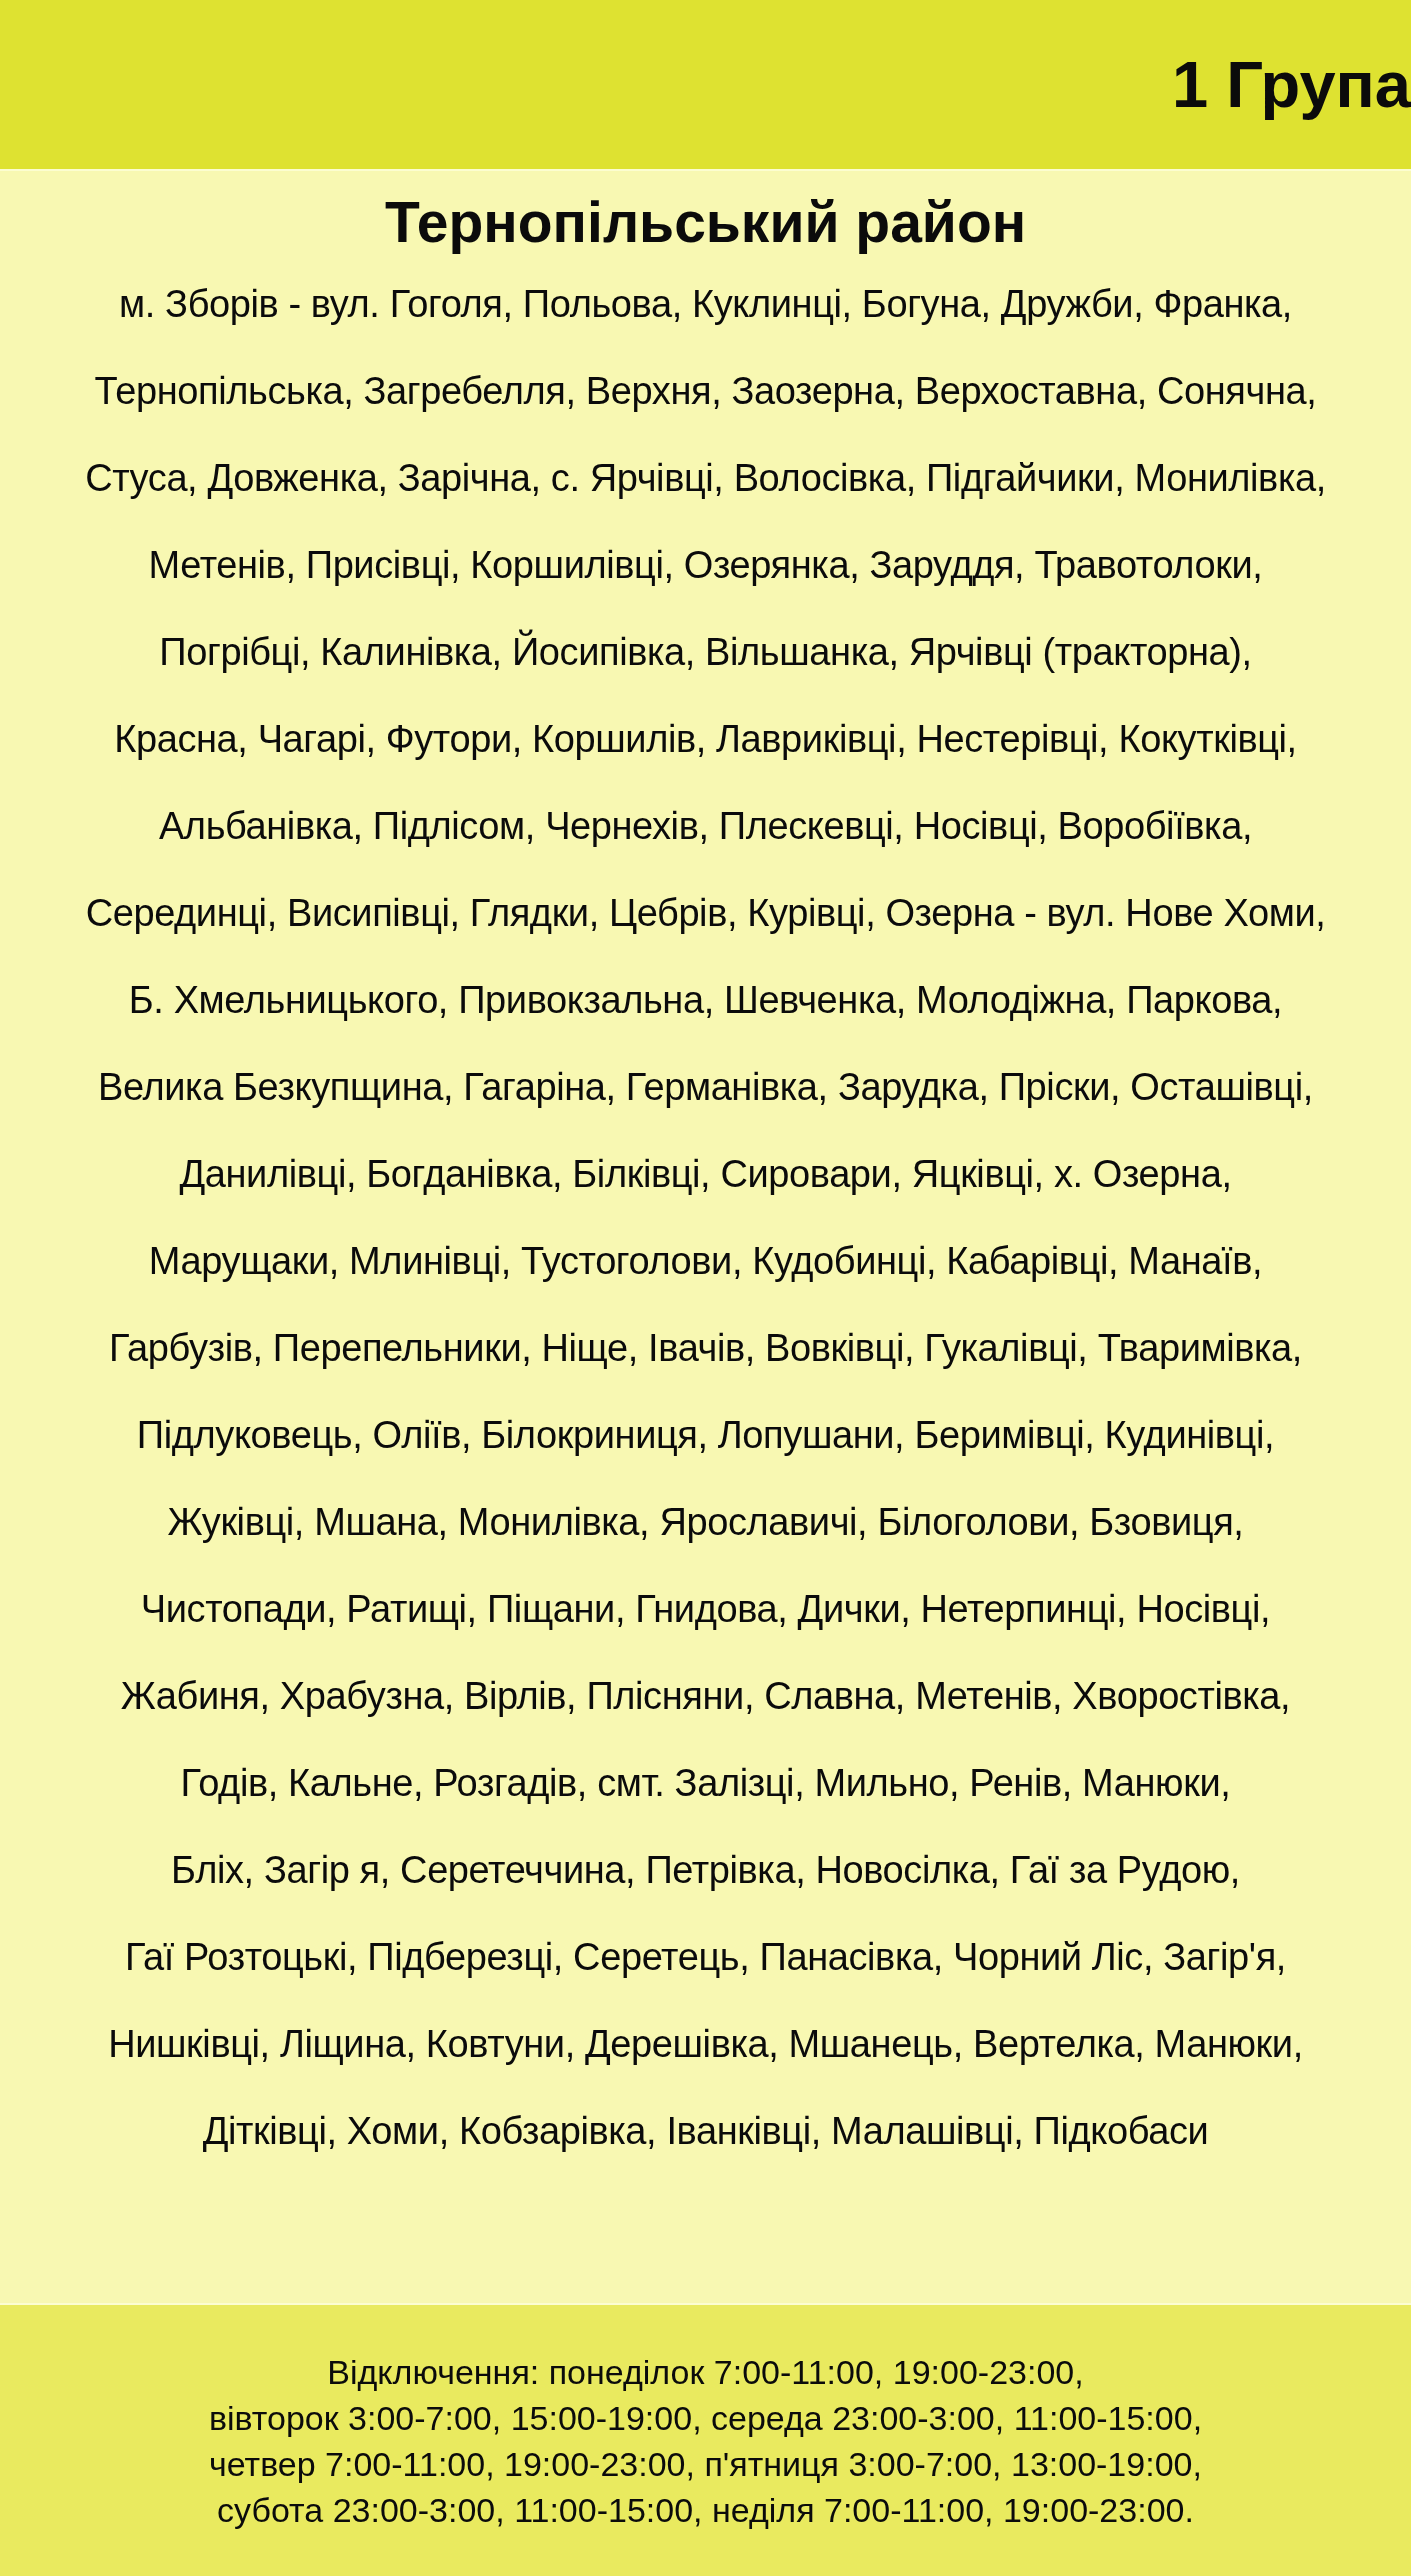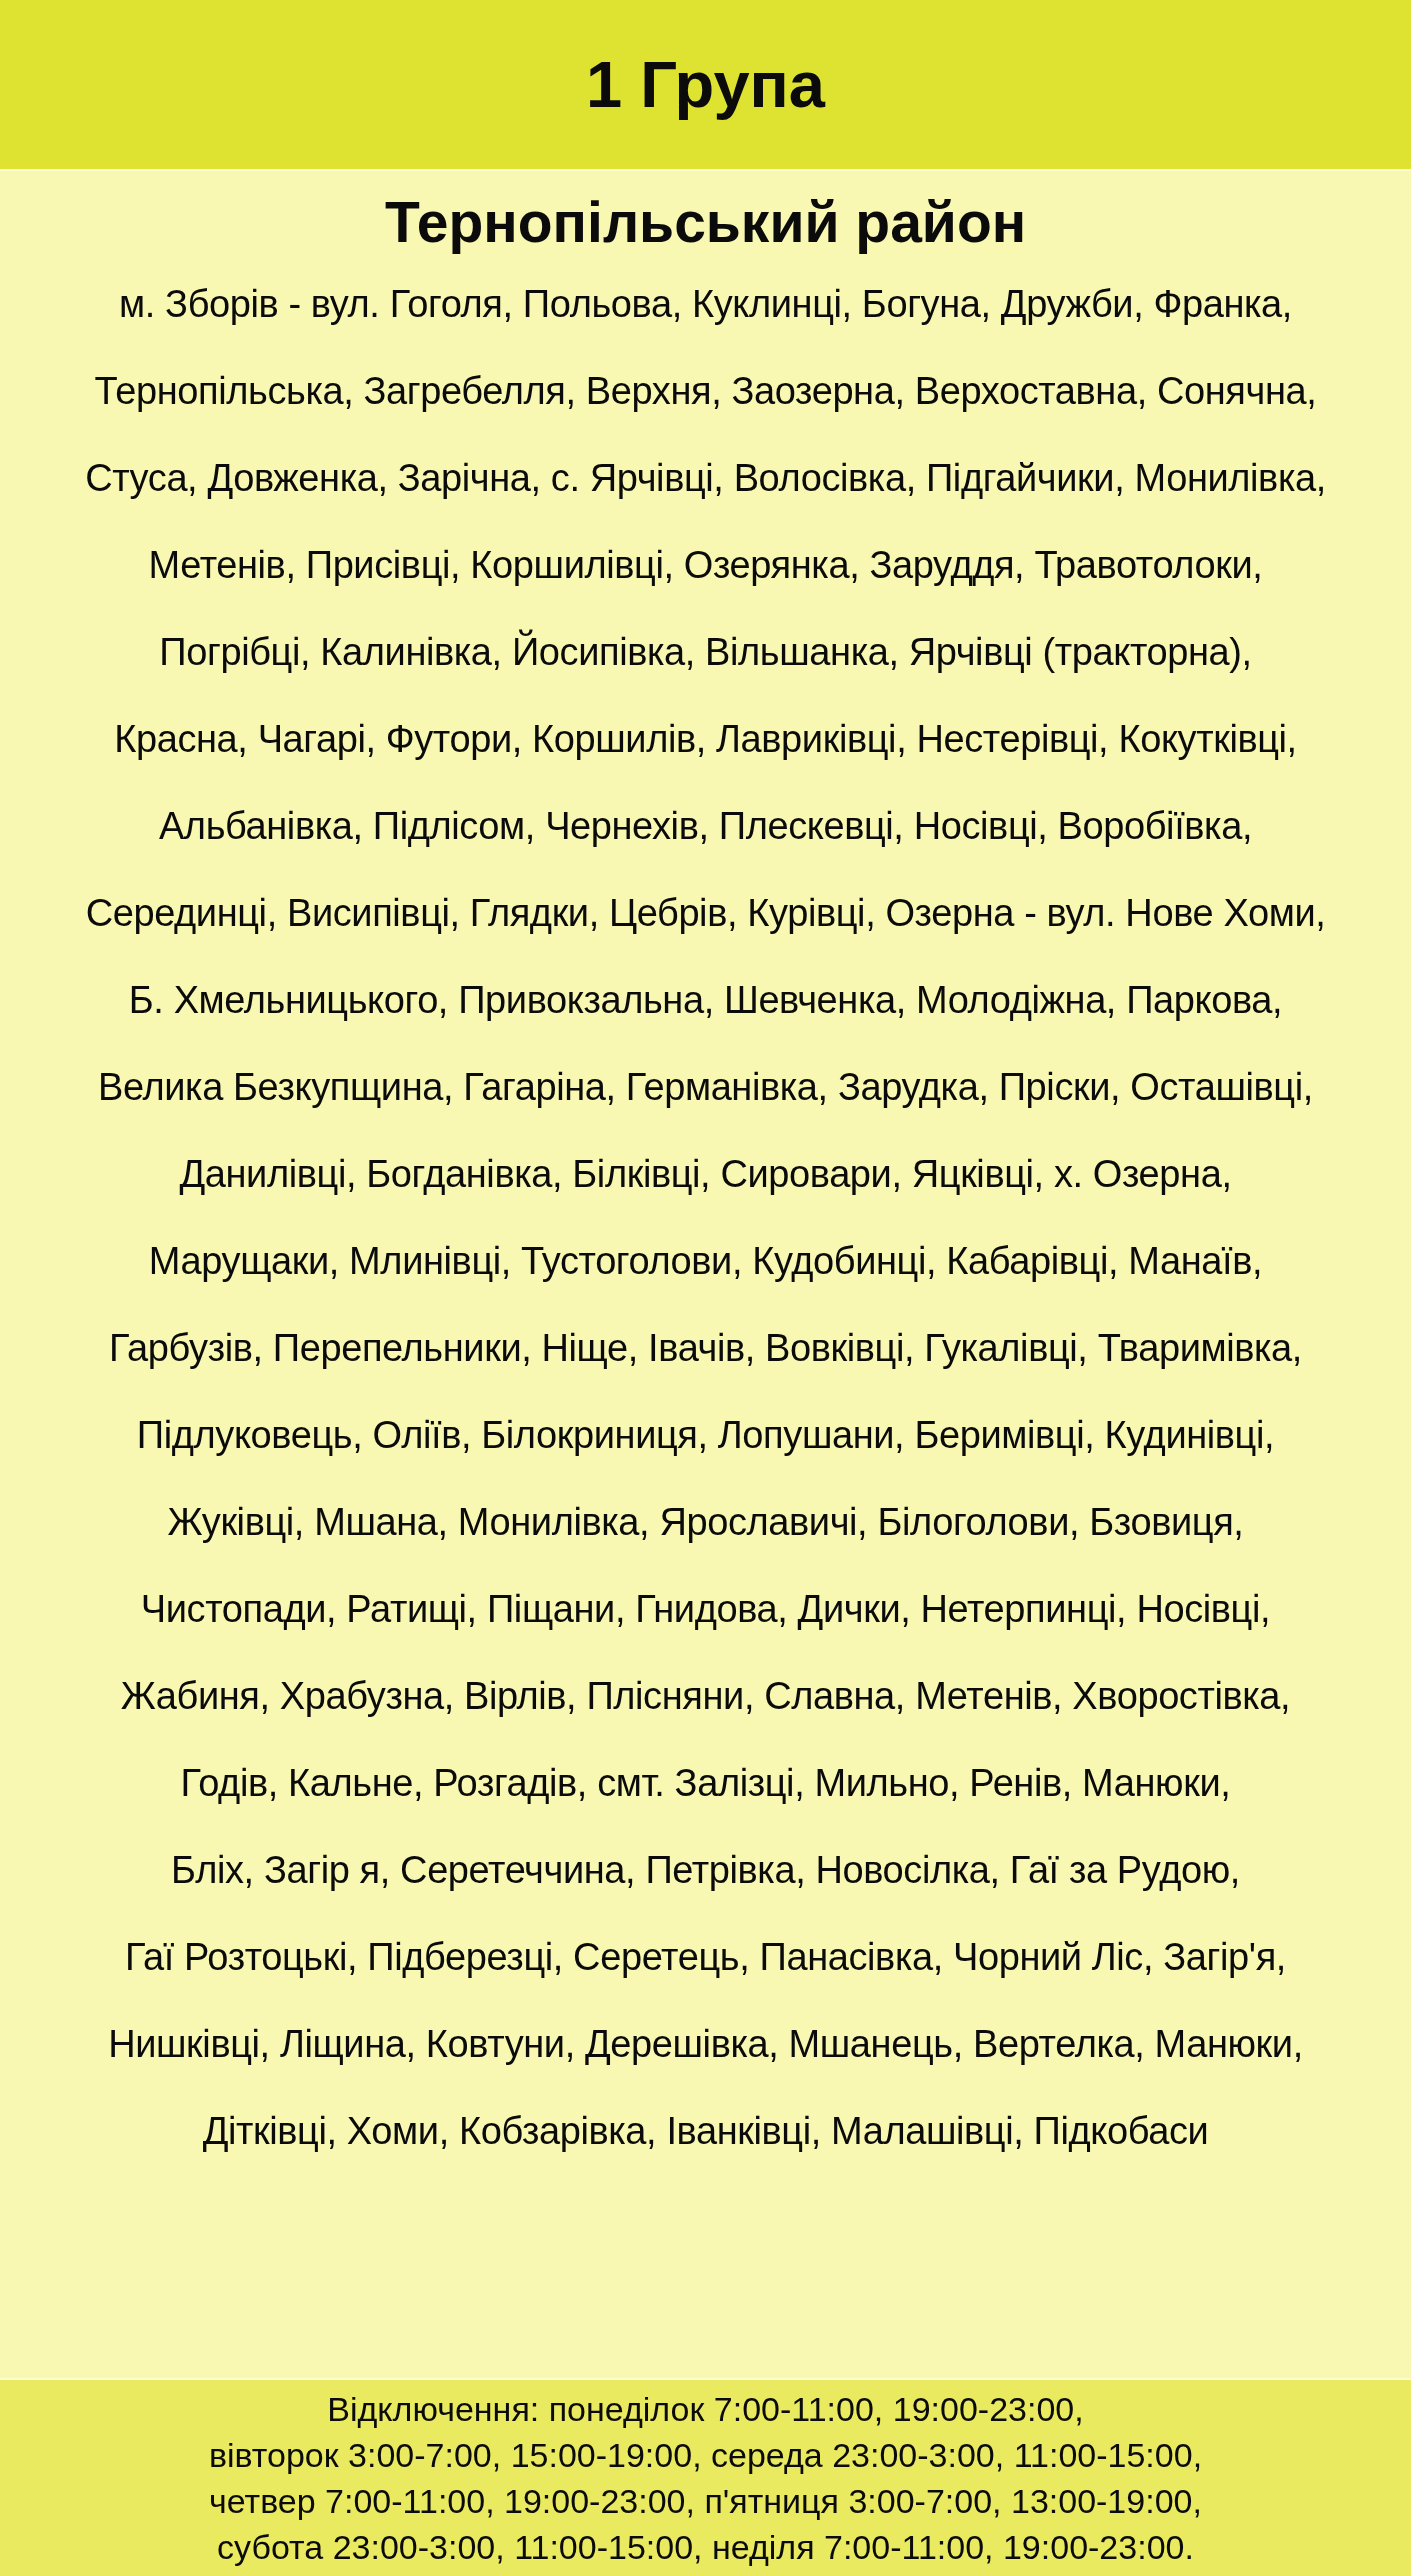--- a/index.html
+++ b/index.html
@@ -16,38 +16,38 @@
     font-family:"Liberation Sans", sans-serif;
     color:var(--text);
     display:flex;flex-direction:column;
     overflow:hidden;
   }
   .band-top{
     flex:none;height:171px;
     background:var(--header-band);
     border-bottom:2.9px solid var(--separator);
     box-sizing:border-box;
-    display:flex;align-items:center;justify-content:center;
+    display:flex;align-items:center;justify-content:flex-end;
   }
   .group-title{
     margin:0;font-size:65px;font-weight:bold;letter-spacing:0;
   }
   .content{
     flex:1;text-align:center;overflow:hidden;
   }
   .district-title{
     margin:19px 0 5.9px 0;
     font-size:57px;font-weight:bold;line-height:65px;
   }
   .street-line{
     font-size:38px;line-height:87px;
     letter-spacing:-0.4px;white-space:nowrap;
   }
   .band-bottom{
-    flex:none;height:198px;
+    flex:none;height:273px;
     background:var(--schedule-band);
     border-top:2.9px solid var(--separator);
     box-sizing:border-box;
     display:flex;flex-direction:column;align-items:center;justify-content:center;
   }
   .sched-line{
     font-size:34px;line-height:46px;white-space:nowrap;
   }
 </style>
 </head>

